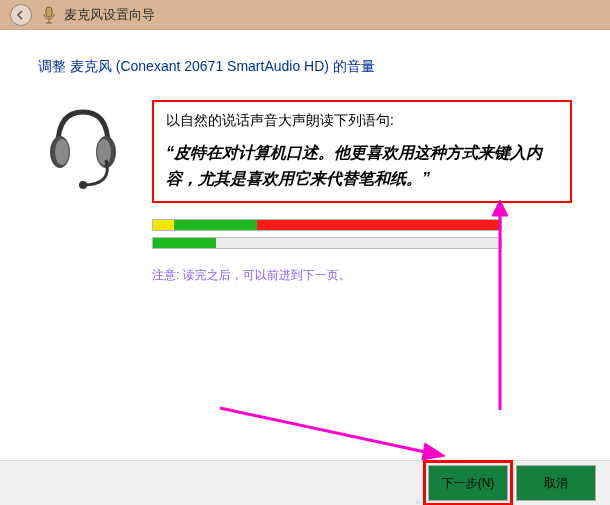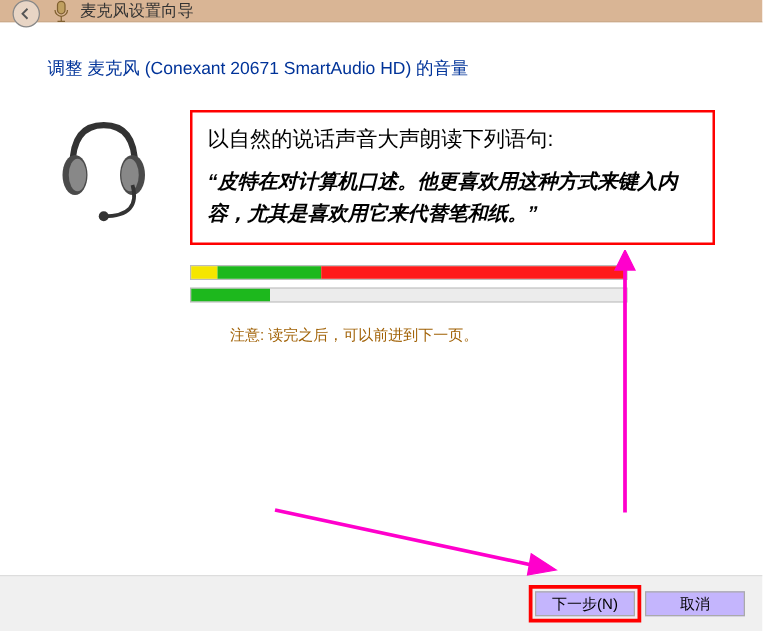--- a/index.html
+++ b/index.html
@@ -7,22 +7,23 @@
     width: 610px;
     height: 505px;
     font-family: "Microsoft YaHei", sans-serif;
     font-size: 12px;
     background: #fff;
     position: relative;
     overflow: hidden;
   }
   .titlebar {
     background: #d9b595;
-    height: 18px;
+    height: 30px;
     display: flex;
+    align-items: center;
     padding: 0 10px;
     border-bottom: 1px solid #c8a888;
   }
   .back-btn {
     width: 22px; height: 22px;
     border-radius: 50%;
     border: 1px solid #888;
     background: #e8d5c5;
     display: flex; align-items: center; justify-content: center;
     margin-right: 10px;
@@ -47,53 +48,53 @@
     width: 90px; height: 90px;
     margin-right: 24px;
     flex-shrink: 0;
   }
   .right-col { flex: 1; }
   .instruction-box {
     border: 2px solid #ff0000;
     padding: 10px 12px;
     margin-bottom: 16px;
   }
-  .instr-title { font-size: 17px; margin-bottom: 10px; }
+  .instr-title { font-size: 14px; margin-bottom: 10px; }
   .instr-quote { font-size: 16px; font-style: italic; font-weight: bold; line-height: 1.6; }
   .meter {
     height: 12px;
     border: 1px solid #bbb;
     display: flex;
     margin-bottom: 6px;
     background: #f0f0f0;
     width: 350px;
   }
   .seg-yellow { background: #f5e600; }
   .seg-green  { background: #1db81d; }
   .seg-red    { background: #ff1a1a; }
   .seg-empty  { background: #ececec; }
-  .note { font-size: 12px; color: #a16207; margin-top: 18px; margin-left: 32px; }
+  .note { font-size: 12px; color: #8b5cf6; margin-top: 18px; }
   .footer {
     position: absolute;
     bottom: 0; left: 0; right: 0;
     height: 45px;
     background: #f0f0f0;
     border-top: 1px solid #ddd;
     display: flex;
     justify-content: flex-end;
     align-items: center;
     padding: 0 14px;
     gap: 8px;
   }
   .btn {
-    height: 20px;
+    height: 36px;
     min-width: 80px;
     padding: 0 12px;
     border: 1px solid #aaa;
-    background: #c4b5fd;
+    background: #15803d;
     font-size: 12px;
     cursor: pointer;
   }
   .btn-highlight {
     outline: 3px solid #ff0000;
     outline-offset: 2px;
   }
   .annotation-arrow {
     position: absolute;
     stroke: #ff00cc;

